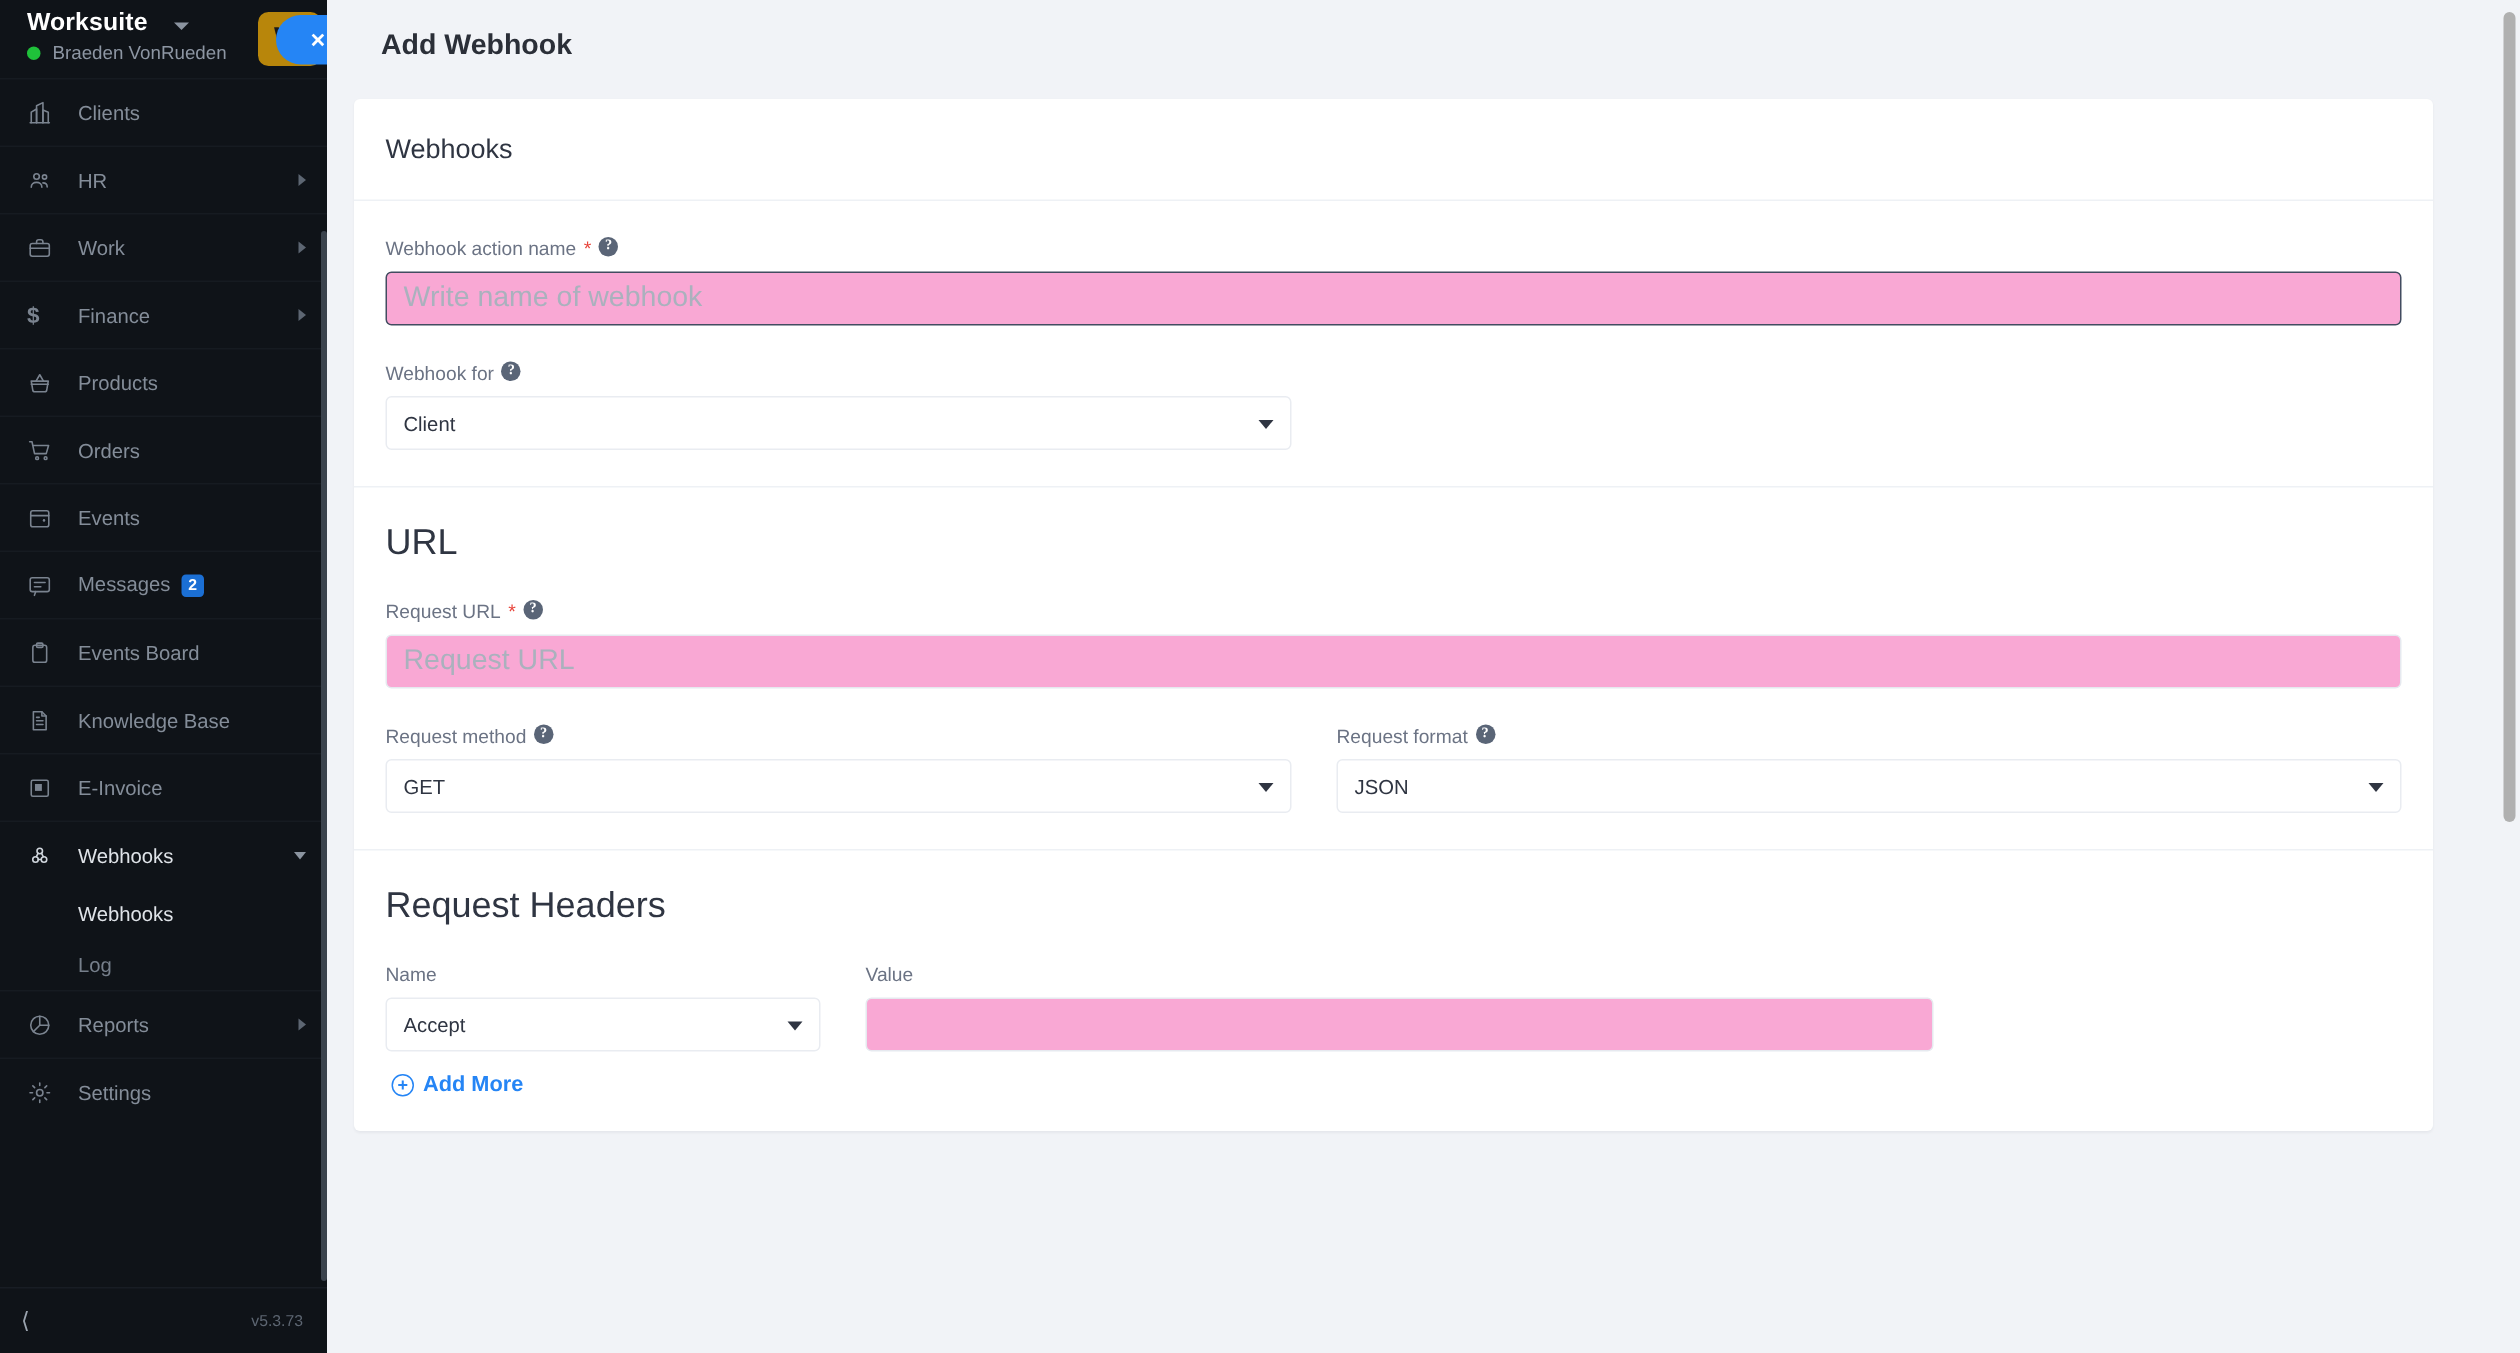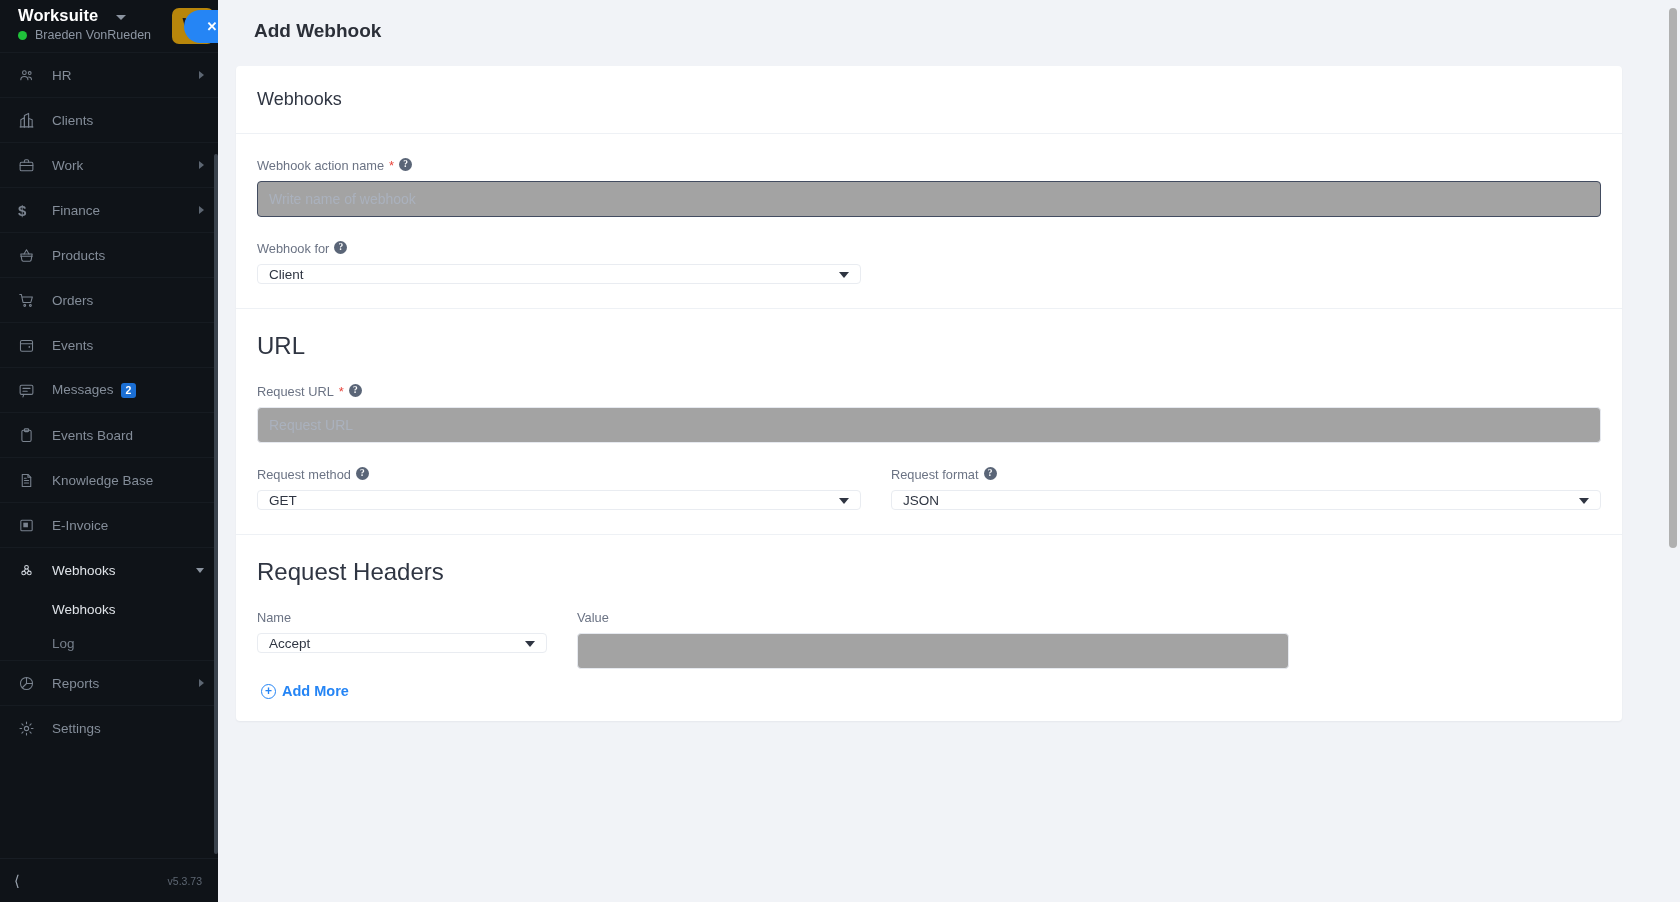--- a/index.html
+++ b/index.html
@@ -155,30 +155,30 @@
   .qmark {
     display: inline-flex; align-items: center; justify-content: center;
     width: 13px; height: 13px; border-radius: 50%;
     background: #5a6577; color: #fff;
     font-size: 9.5px; font-weight: bold; line-height: 1;
     font-family: "Liberation Serif", serif;
   }
   .inp {
     width: 100%; height: 36px;
     border: 1px solid #e6e9ef; border-radius: 4px;
-    background: #a3a3a3; padding: 0 11px;
-    font-size: 14px; color: #2f3542;
+    background: #f9a8d4; padding: 0 11px;
+    font-size: 19px; color: #2f3542;
     font-family: "Liberation Sans", sans-serif;
     outline: none;
   }
   .inp::placeholder { color: #aab1bd; }
   .inp.focused { border: 1.5px solid #424c60; }
   .sel-wrap { position: relative; }
   .sel {
-    width: 100%; height: 20px;
+    width: 100%; height: 36px;
     border: 1px solid #e9ecf1; border-radius: 4px;
     background: #fff; padding: 0 28px 0 11px;
     font-size: 13.5px; color: #2f3542;
     font-family: "Liberation Sans", sans-serif;
     appearance: none; -webkit-appearance: none;
     outline: none; cursor: pointer;
   }
   .caret {
     position: absolute; right: 12px; top: 50%;
     width: 0; height: 0; margin-top: -2px;
@@ -234,39 +234,39 @@
       </div>
       <button class="sb-close">
         <span class="x">✕</span>
       </button>
     </div>
 
     <nav class="sb-nav" id="nav">
         <div class="sb-item">
           <span class="ic">
             <svg width="17" height="17" viewBox="0 0 24 24" fill="none" stroke="currentColor" stroke-width="1.5" stroke-linecap="round" stroke-linejoin="round">
+              <path d="M4 21V11l5-3v13"></path>
+              <path d="M9 21V5l6-3v19"></path>
+              <path d="M15 21V9l5 2v10"></path>
+              <path d="M3 21h18"></path>
+            </svg>
+          </span>
+          <span class="lbl">Clients</span>
+        </div>
+        <div class="sb-item">
+          <span class="ic">
+            <svg width="17" height="17" viewBox="0 0 24 24" fill="none" stroke="currentColor" stroke-width="1.5" stroke-linecap="round" stroke-linejoin="round">
               <circle cx="9" cy="8" r="2.6"></circle>
               <circle cx="16.5" cy="8.5" r="2"></circle>
               <path d="M4 18c0-2.8 2.2-4.5 5-4.5s5 1.7 5 4.5"></path>
               <path d="M15 14c2.5 0 4 1.5 4 3.8"></path>
             </svg>
           </span>
           <span class="lbl">HR</span>
           <span class="chev"></span>
-        </div>
-        <div class="sb-item">
-          <span class="ic">
-            <svg width="17" height="17" viewBox="0 0 24 24" fill="none" stroke="currentColor" stroke-width="1.5" stroke-linecap="round" stroke-linejoin="round">
-              <path d="M4 21V11l5-3v13"></path>
-              <path d="M9 21V5l6-3v19"></path>
-              <path d="M15 21V9l5 2v10"></path>
-              <path d="M3 21h18"></path>
-            </svg>
-          </span>
-          <span class="lbl">Clients</span>
         </div>
         <div class="sb-item">
           <span class="ic">
             <svg width="17" height="17" viewBox="0 0 24 24" fill="none" stroke="currentColor" stroke-width="1.5" stroke-linecap="round" stroke-linejoin="round">
               <rect x="3" y="7.5" width="18" height="12" rx="2"></rect>
               <path d="M9 7.5V6a2 2 0 0 1 2-2h2a2 2 0 0 1 2 2v1.5"></path>
               <path d="M3 12h18"></path>
             </svg>
           </span>
           <span class="lbl">Work</span>

